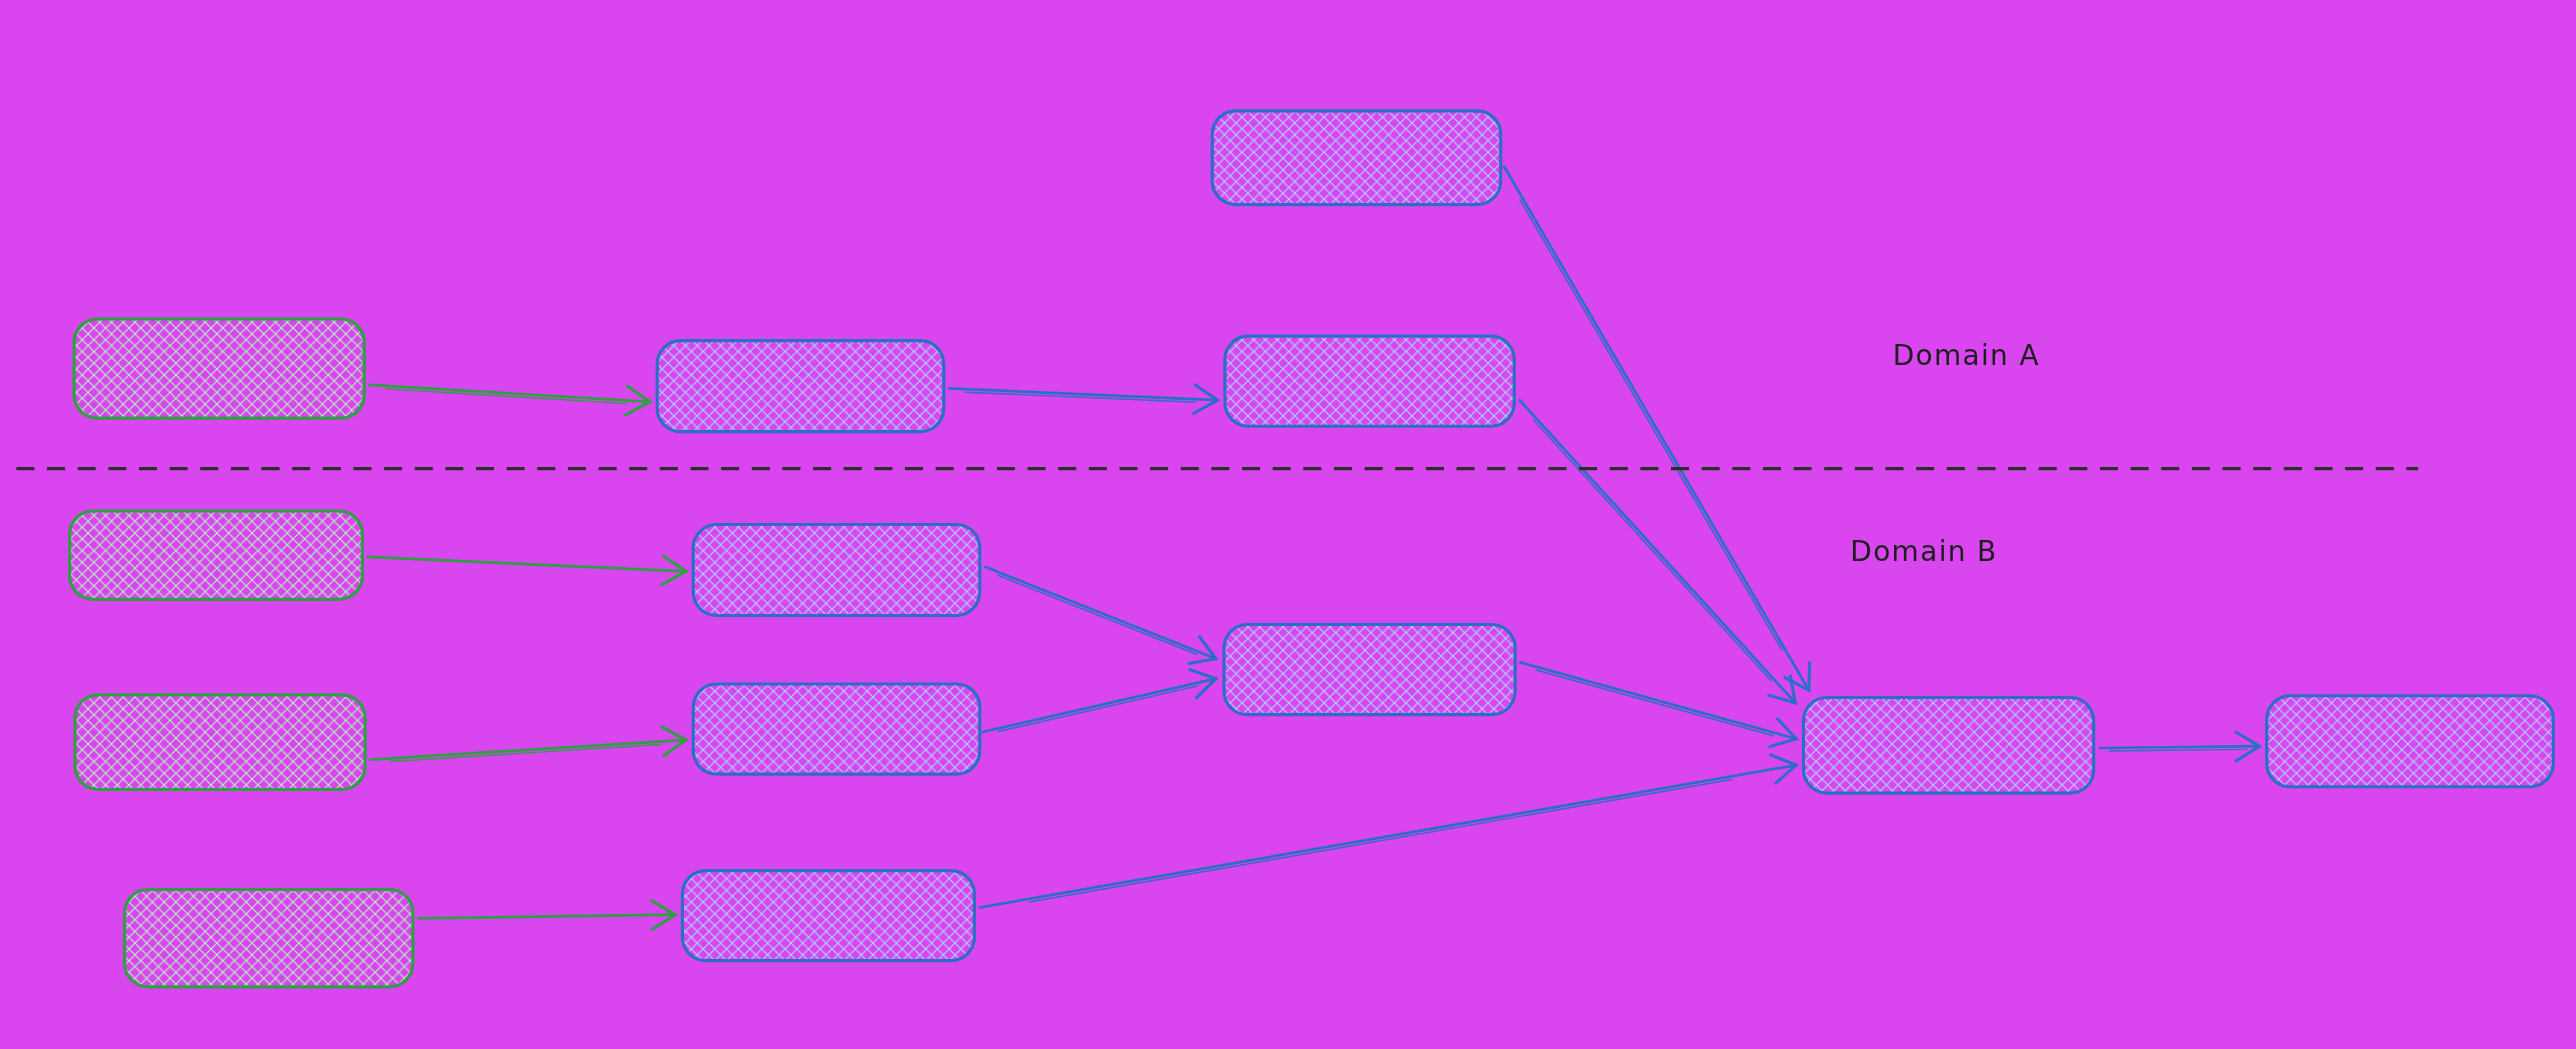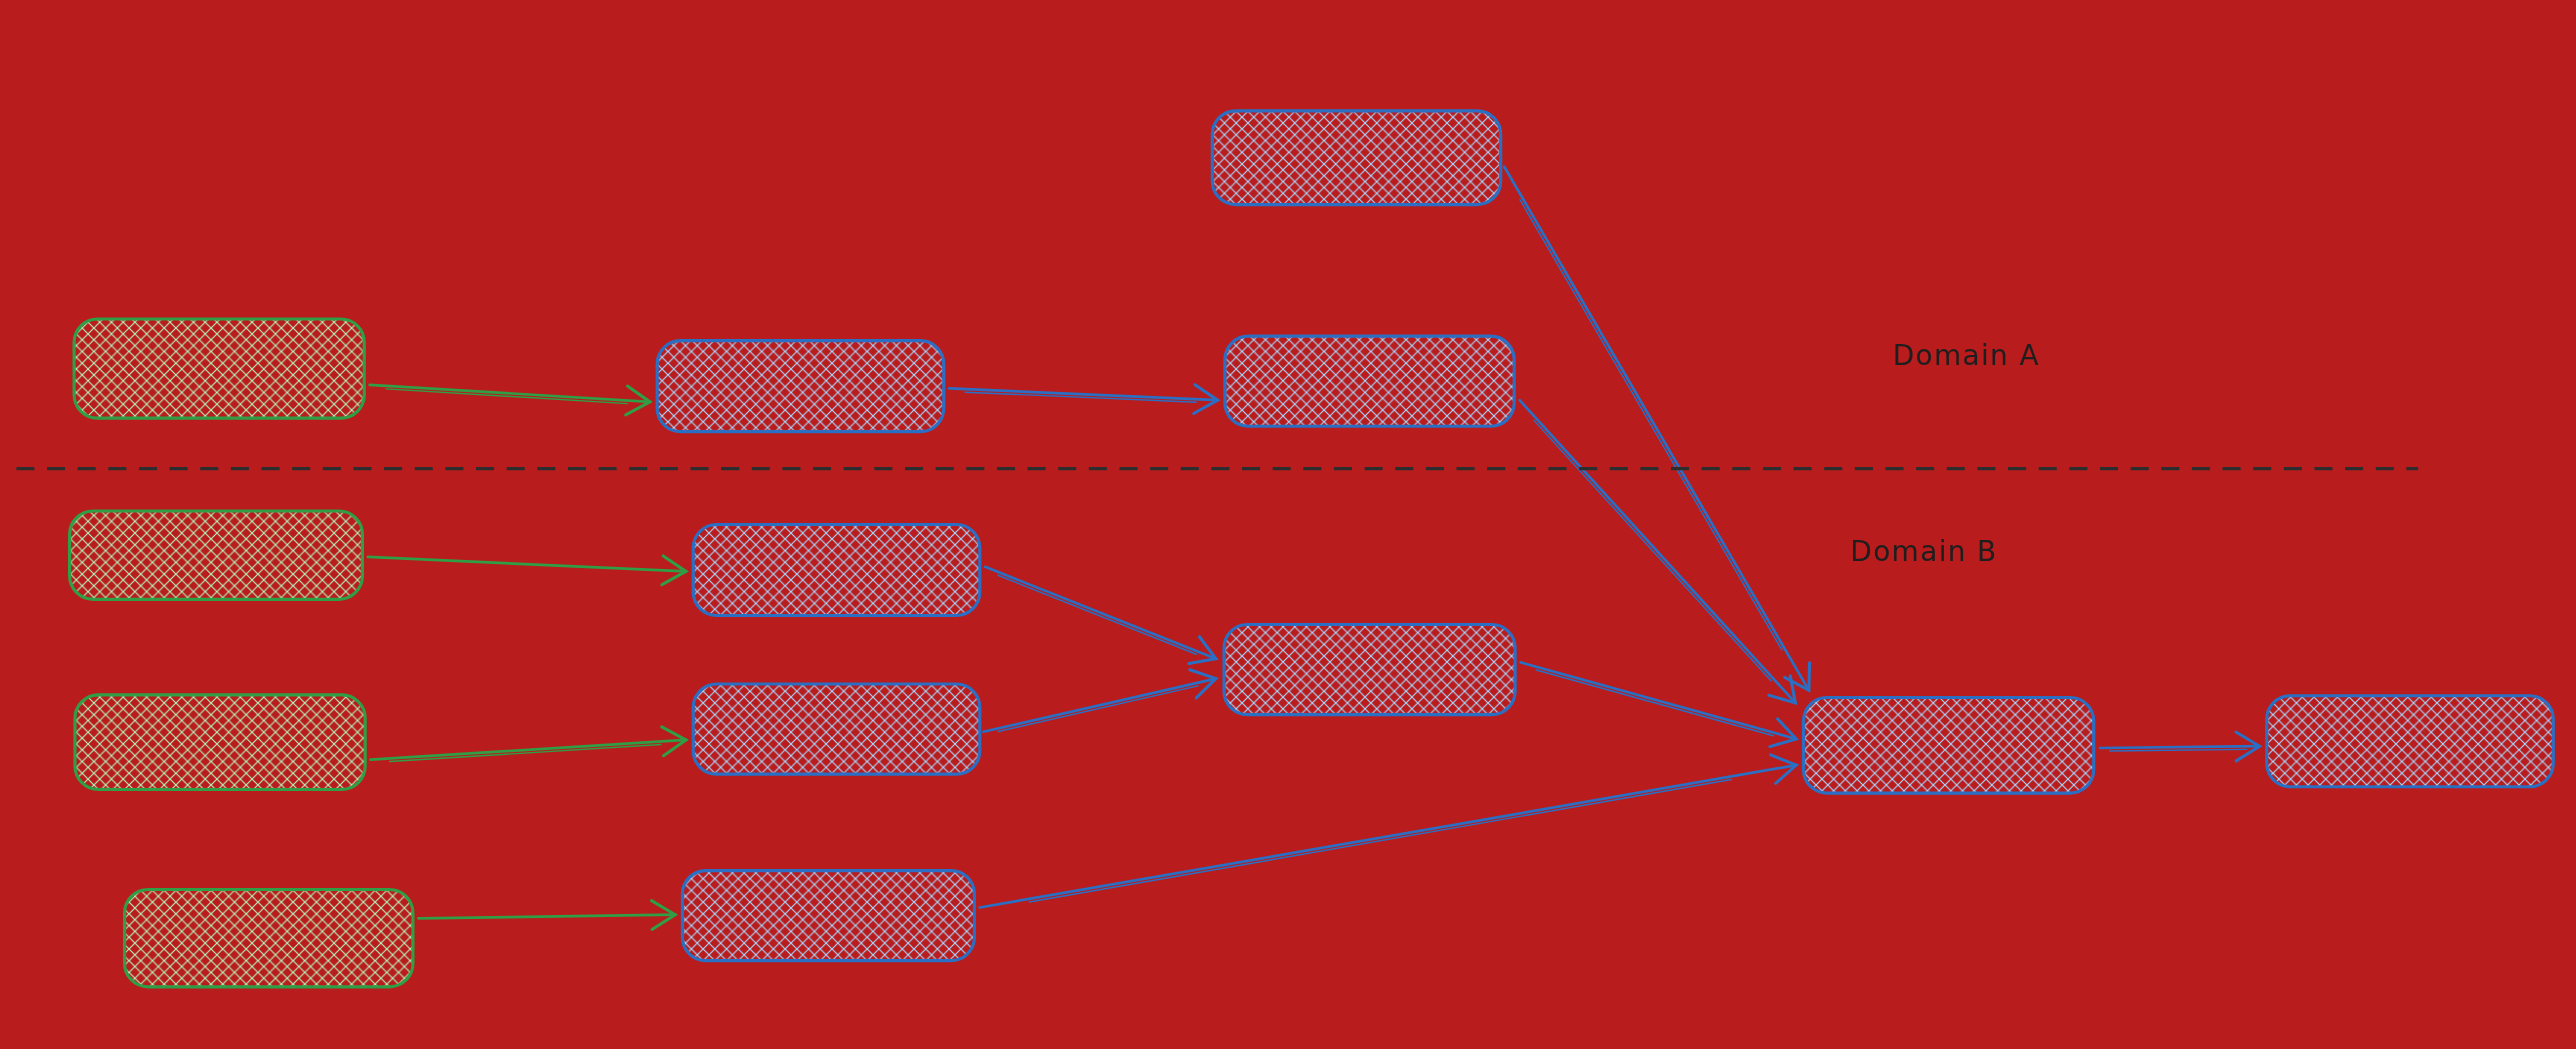--- a/index.html
+++ b/index.html
@@ -1,19 +1,19 @@
 <!DOCTYPE html>
 <html style="font-size:14.4px"><head>
 <meta charset="utf-8">
 <style>
   html,body{margin:0;padding:0;background:#ffffff;}
   .canvas{
     position:relative;
     width:2576px;height:1049px;
-    background:#b91c1c;
+    background:#d946ef;
     overflow:hidden;
     font-family:"DejaVu Sans", sans-serif;
   }
   svg{display:block;}
   .domain-label{
     font-family:"DejaVu Sans", sans-serif;
     font-size:31px;
     letter-spacing:1.5px;
     fill:#1e1e1e;
   }

